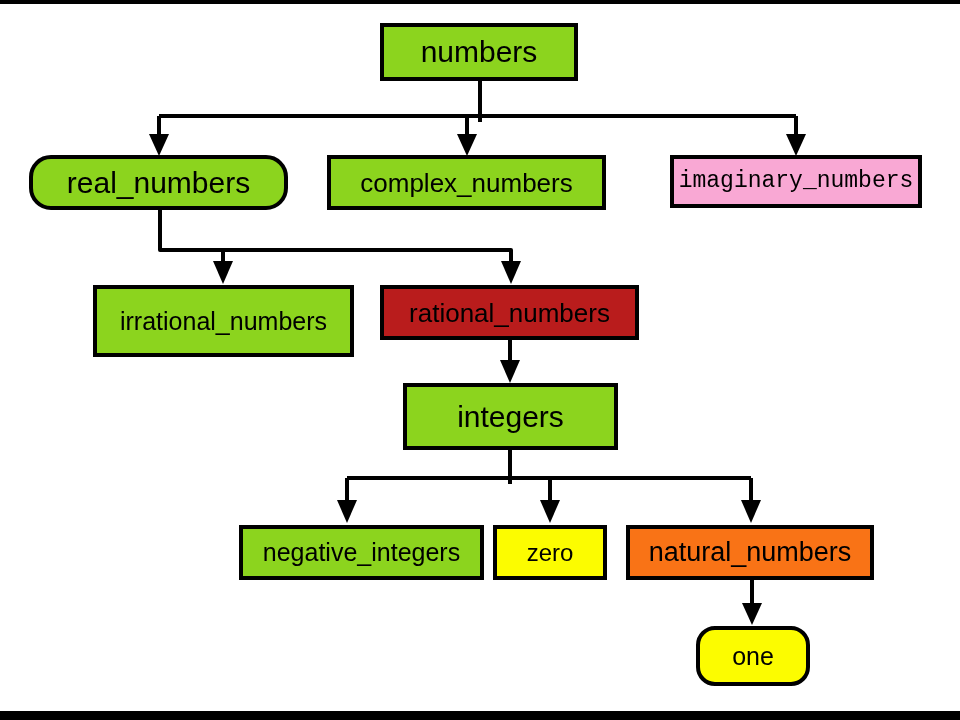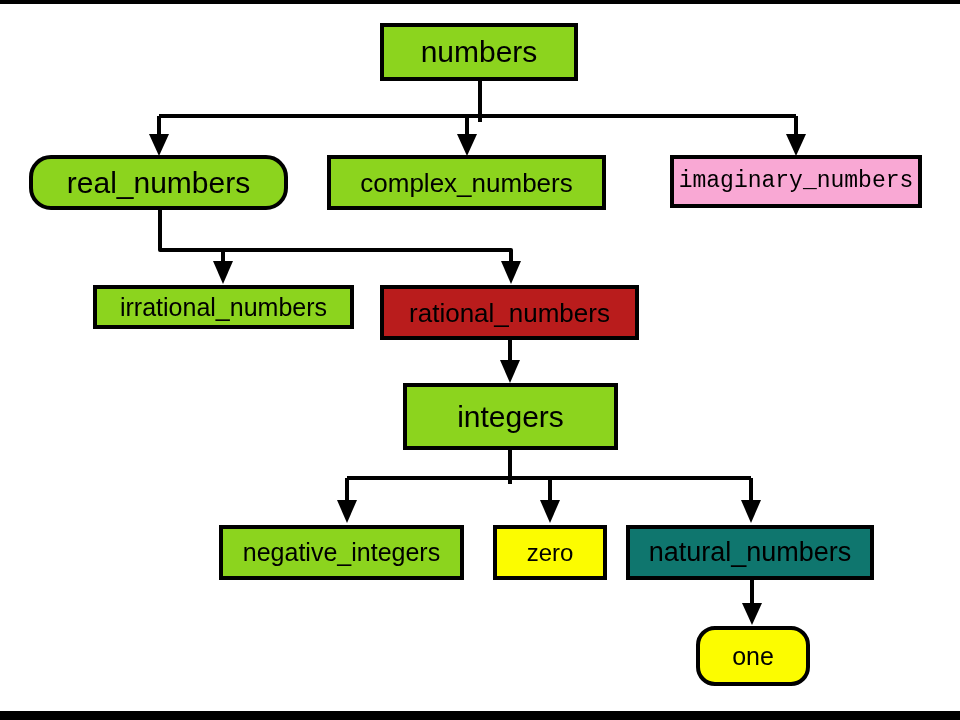--- a/index.html
+++ b/index.html
@@ -28,24 +28,24 @@
     justify-content: center;
     text-align: center;
     white-space: nowrap;
     line-height: 1;
   }
   
   .pos-numbers            { left: 380px; top:  23px; width: 198px; height: 58px; font-size: 30px; }
   .pos-real-numbers       { left:  29px; top: 155px; width: 259px; height: 55px; font-size: 30px; }
   .pos-complex-numbers    { left: 327px; top: 155px; width: 279px; height: 55px; font-size: 26px; }
   .pos-imaginary-numbers  { left: 670px; top: 155px; width: 252px; height: 53px; font-size: 23px; }
-  .pos-irrational-numbers { left:  93px; top: 285px; width: 261px; height: 44px; font-size: 25px; }
+  .pos-irrational-numbers { left:  93px; top: 285px; width: 261px; height: 72px; font-size: 25px; }
   .pos-rational-numbers   { left: 380px; top: 285px; width: 259px; height: 55px; font-size: 26px; }
   .pos-integers           { left: 403px; top: 383px; width: 215px; height: 67px; font-size: 30px; }
-  .pos-negative-integers  { left: 219px; top: 525px; width: 245px; height: 55px; font-size: 25px; text-align: right; }
+  .pos-negative-integers  { left: 239px; top: 525px; width: 245px; height: 55px; font-size: 25px; text-align: right; }
   .pos-zero               { left: 493px; top: 525px; width: 114px; height: 55px; font-size: 24px; }
   .pos-natural-numbers    { left: 626px; top: 525px; width: 248px; height: 55px; font-size: 27px; }
   .pos-one                { left: 696px; top: 626px; width: 114px; height: 60px; font-size: 25px; border-radius: 19px; }
 </style>
 </head>
 <body>
 
 <div id="top-bar" class="edge-bar"></div>
 <div id="bottom-bar" class="edge-bar"></div>
 
@@ -93,14 +93,14 @@
 
 <div class="node pos-numbers" style="background-color: rgb(140, 212, 30);">numbers</div>
 <div class="node pos-real-numbers" style="background-color: rgb(140, 212, 30); border-radius: 22px;">real_numbers</div>
 <div class="node pos-complex-numbers" style="background-color: rgb(140, 212, 30);">complex_numbers</div>
 <div class="node pos-imaginary-numbers" style="background-color: #f9a8d4; font-family: Liberation Mono, monospace;">imaginary_numbers</div>
 <div class="node pos-irrational-numbers" style="background-color: rgb(140, 212, 30);">irrational_numbers</div>
 <div class="node pos-rational-numbers" style="background-color: #b91c1c;">rational_numbers</div>
 <div class="node pos-integers" style="background-color: rgb(140, 212, 30);">integers</div>
 <div class="node pos-negative-integers" style="background-color: rgb(140, 212, 30);">negative_integers</div>
 <div class="node pos-zero" style="background-color: rgb(252, 252, 0);">zero</div>
-<div class="node pos-natural-numbers" style="background-color: #0f766e;">natural_numbers</div>
+<div class="node pos-natural-numbers" style="background-color: #f97316;">natural_numbers</div>
 <div class="node pos-one" style="background-color: rgb(252, 252, 0);">one</div>
 
 </body></html>

